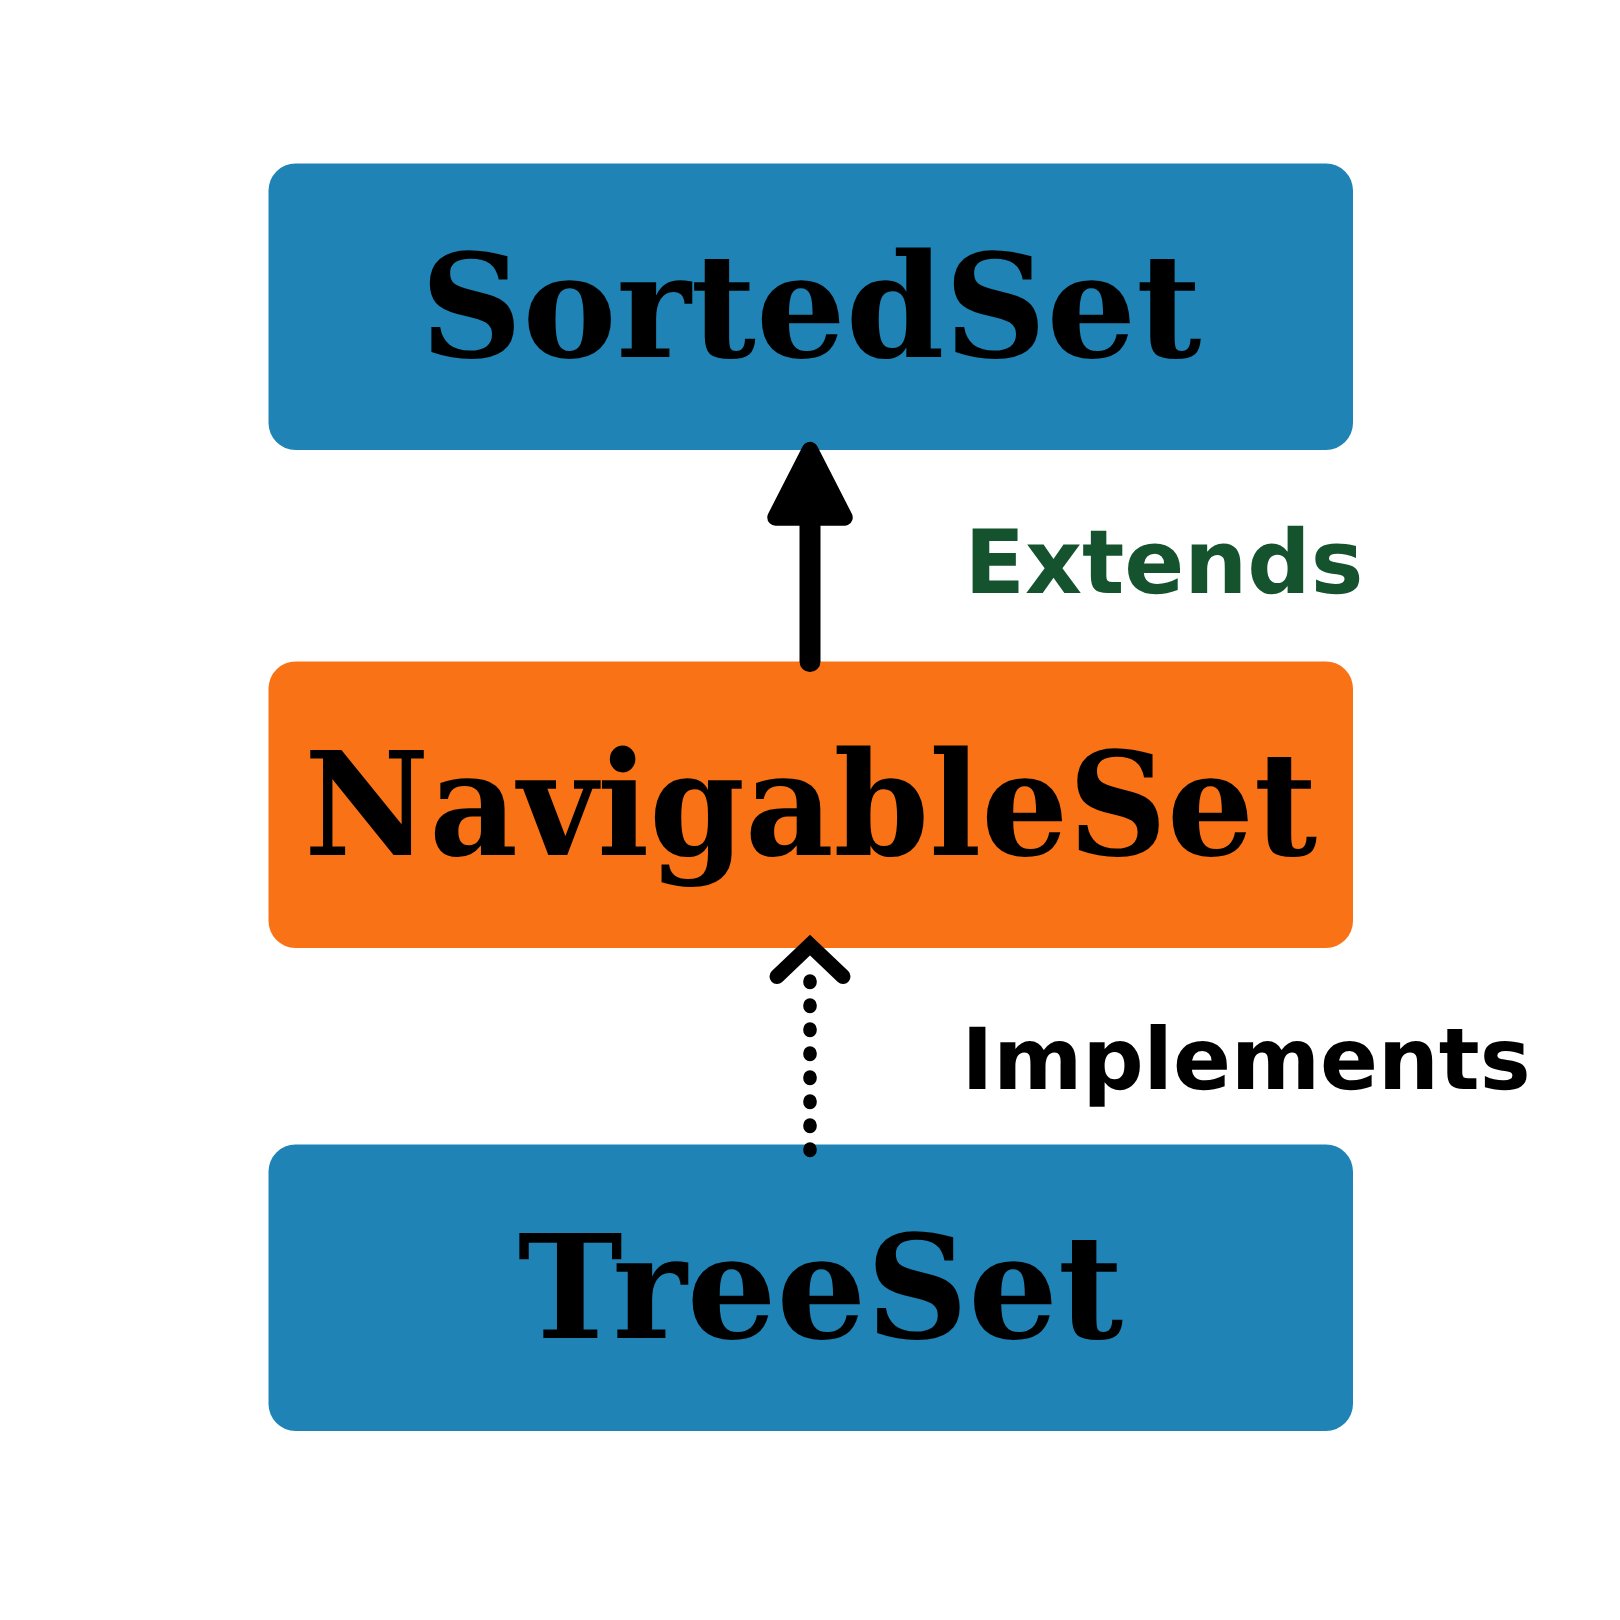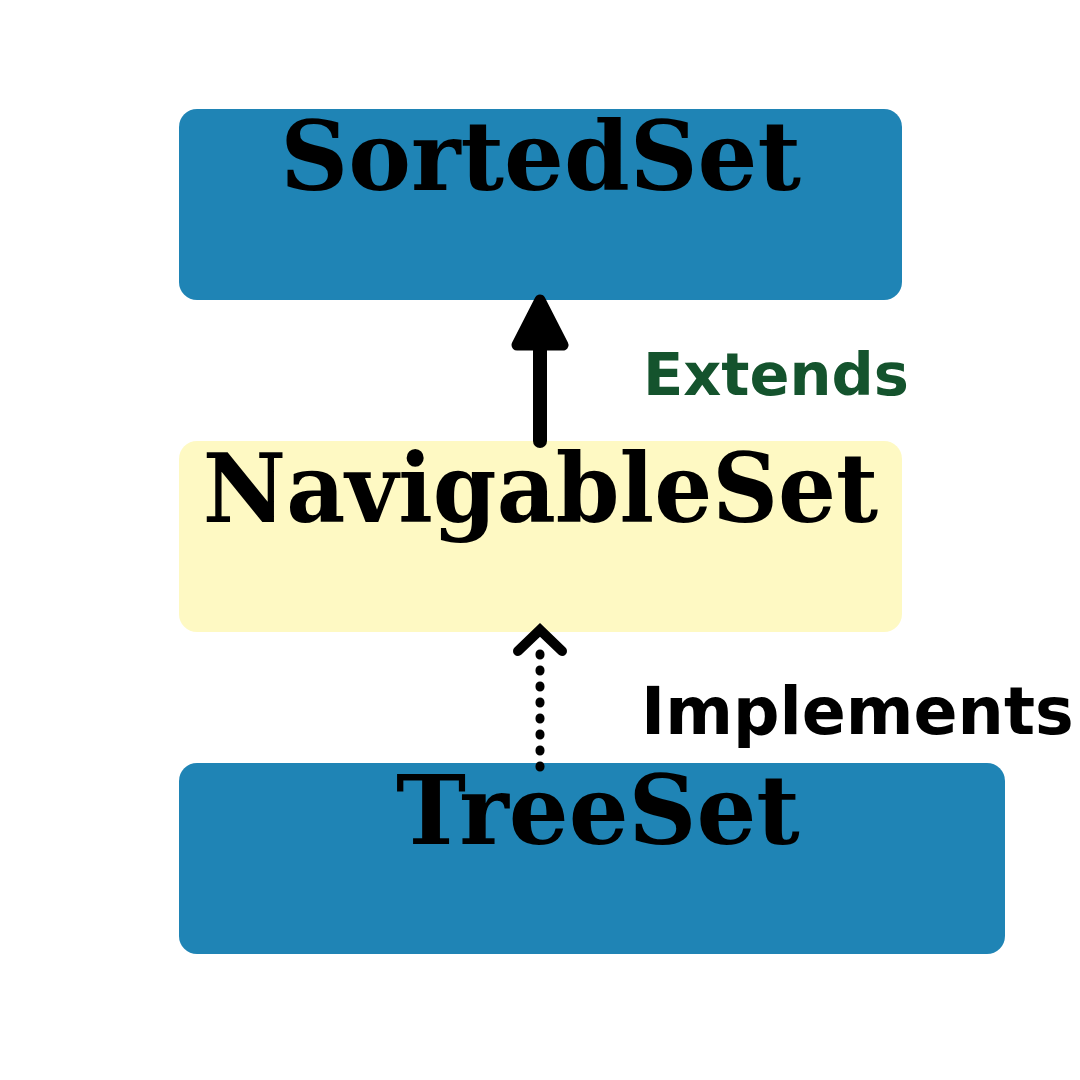--- a/index.html
+++ b/index.html
@@ -23,38 +23,38 @@
     top: 0;
     width: 1080px;
     height: 1080px;
   }
 
   
   .class-box {
     position: absolute;
     box-sizing: border-box;
     display: flex;
-    align-items: flex-start;
+    align-items: center;
     justify-content: center;
     border-radius: 18px;
     background: #1f84b5;
   }
   .class-box-label {
     font-family: "DejaVu Serif", "Liberation Serif", serif;
     font-weight: bold;
     color: #000000;
     line-height: 1;
     white-space: nowrap;
     text-align: center;
     display: block;
   }
 
   #box-sortedset  { left: 179px; top: 109px; width: 723px; height: 191px; }
   #box-navigableset { left: 179px; top: 441px; width: 723px; height: 191px; }
-  #box-treeset    { left: 179px; top: 763px; width: 826px; height: 191px; padding-left: 12px; }
+  #box-treeset    { left: 179px; top: 763px; width: 723px; height: 191px; padding-left: 12px; }
 
   #box-sortedset .class-box-label   { font-size: 96px; transform: scaleX(0.98); }
   #box-navigableset .class-box-label{ font-size: 96px; transform: scaleX(0.95); }
   #box-treeset .class-box-label     { font-size: 96px; transform: scaleX(0.98); }
 
   
   #connector-layer {
     position: absolute;
     left: 0;
     top: 0;
@@ -76,33 +76,33 @@
     white-space: nowrap;
   }
   #label-extends {
     left: 643px;
     top: 345px;
     font-size: 59px;
   }
   #label-implements {
     left: 641px;
     top: 679px;
-    font-size: 65px;
+    font-size: 57px;
   }
 </style>
 </head>
 <body style="background: rgb(255, 255, 255);">
 
 <div id="diagram-canvas">
 
   <div class="class-box" id="box-sortedset" style="background: rgb(31, 132, 181);">
     <span class="class-box-label" style="color: rgb(0, 0, 0);">SortedSet</span>
   </div>
 
-  <div class="class-box" id="box-navigableset" style="background: #fef9c3;">
+  <div class="class-box" id="box-navigableset" style="background: #f97316;">
     <span class="class-box-label" style="color: rgb(0, 0, 0);">NavigableSet</span>
   </div>
 
   <div class="class-box" id="box-treeset" style="background: rgb(31, 132, 181);">
     <span class="class-box-label" style="color: rgb(0, 0, 0);">TreeSet</span>
   </div>
 
   <svg id="connector-layer" viewBox="0 0 1080 1080" width="1080" height="1080">
 
     <g class="hit">

